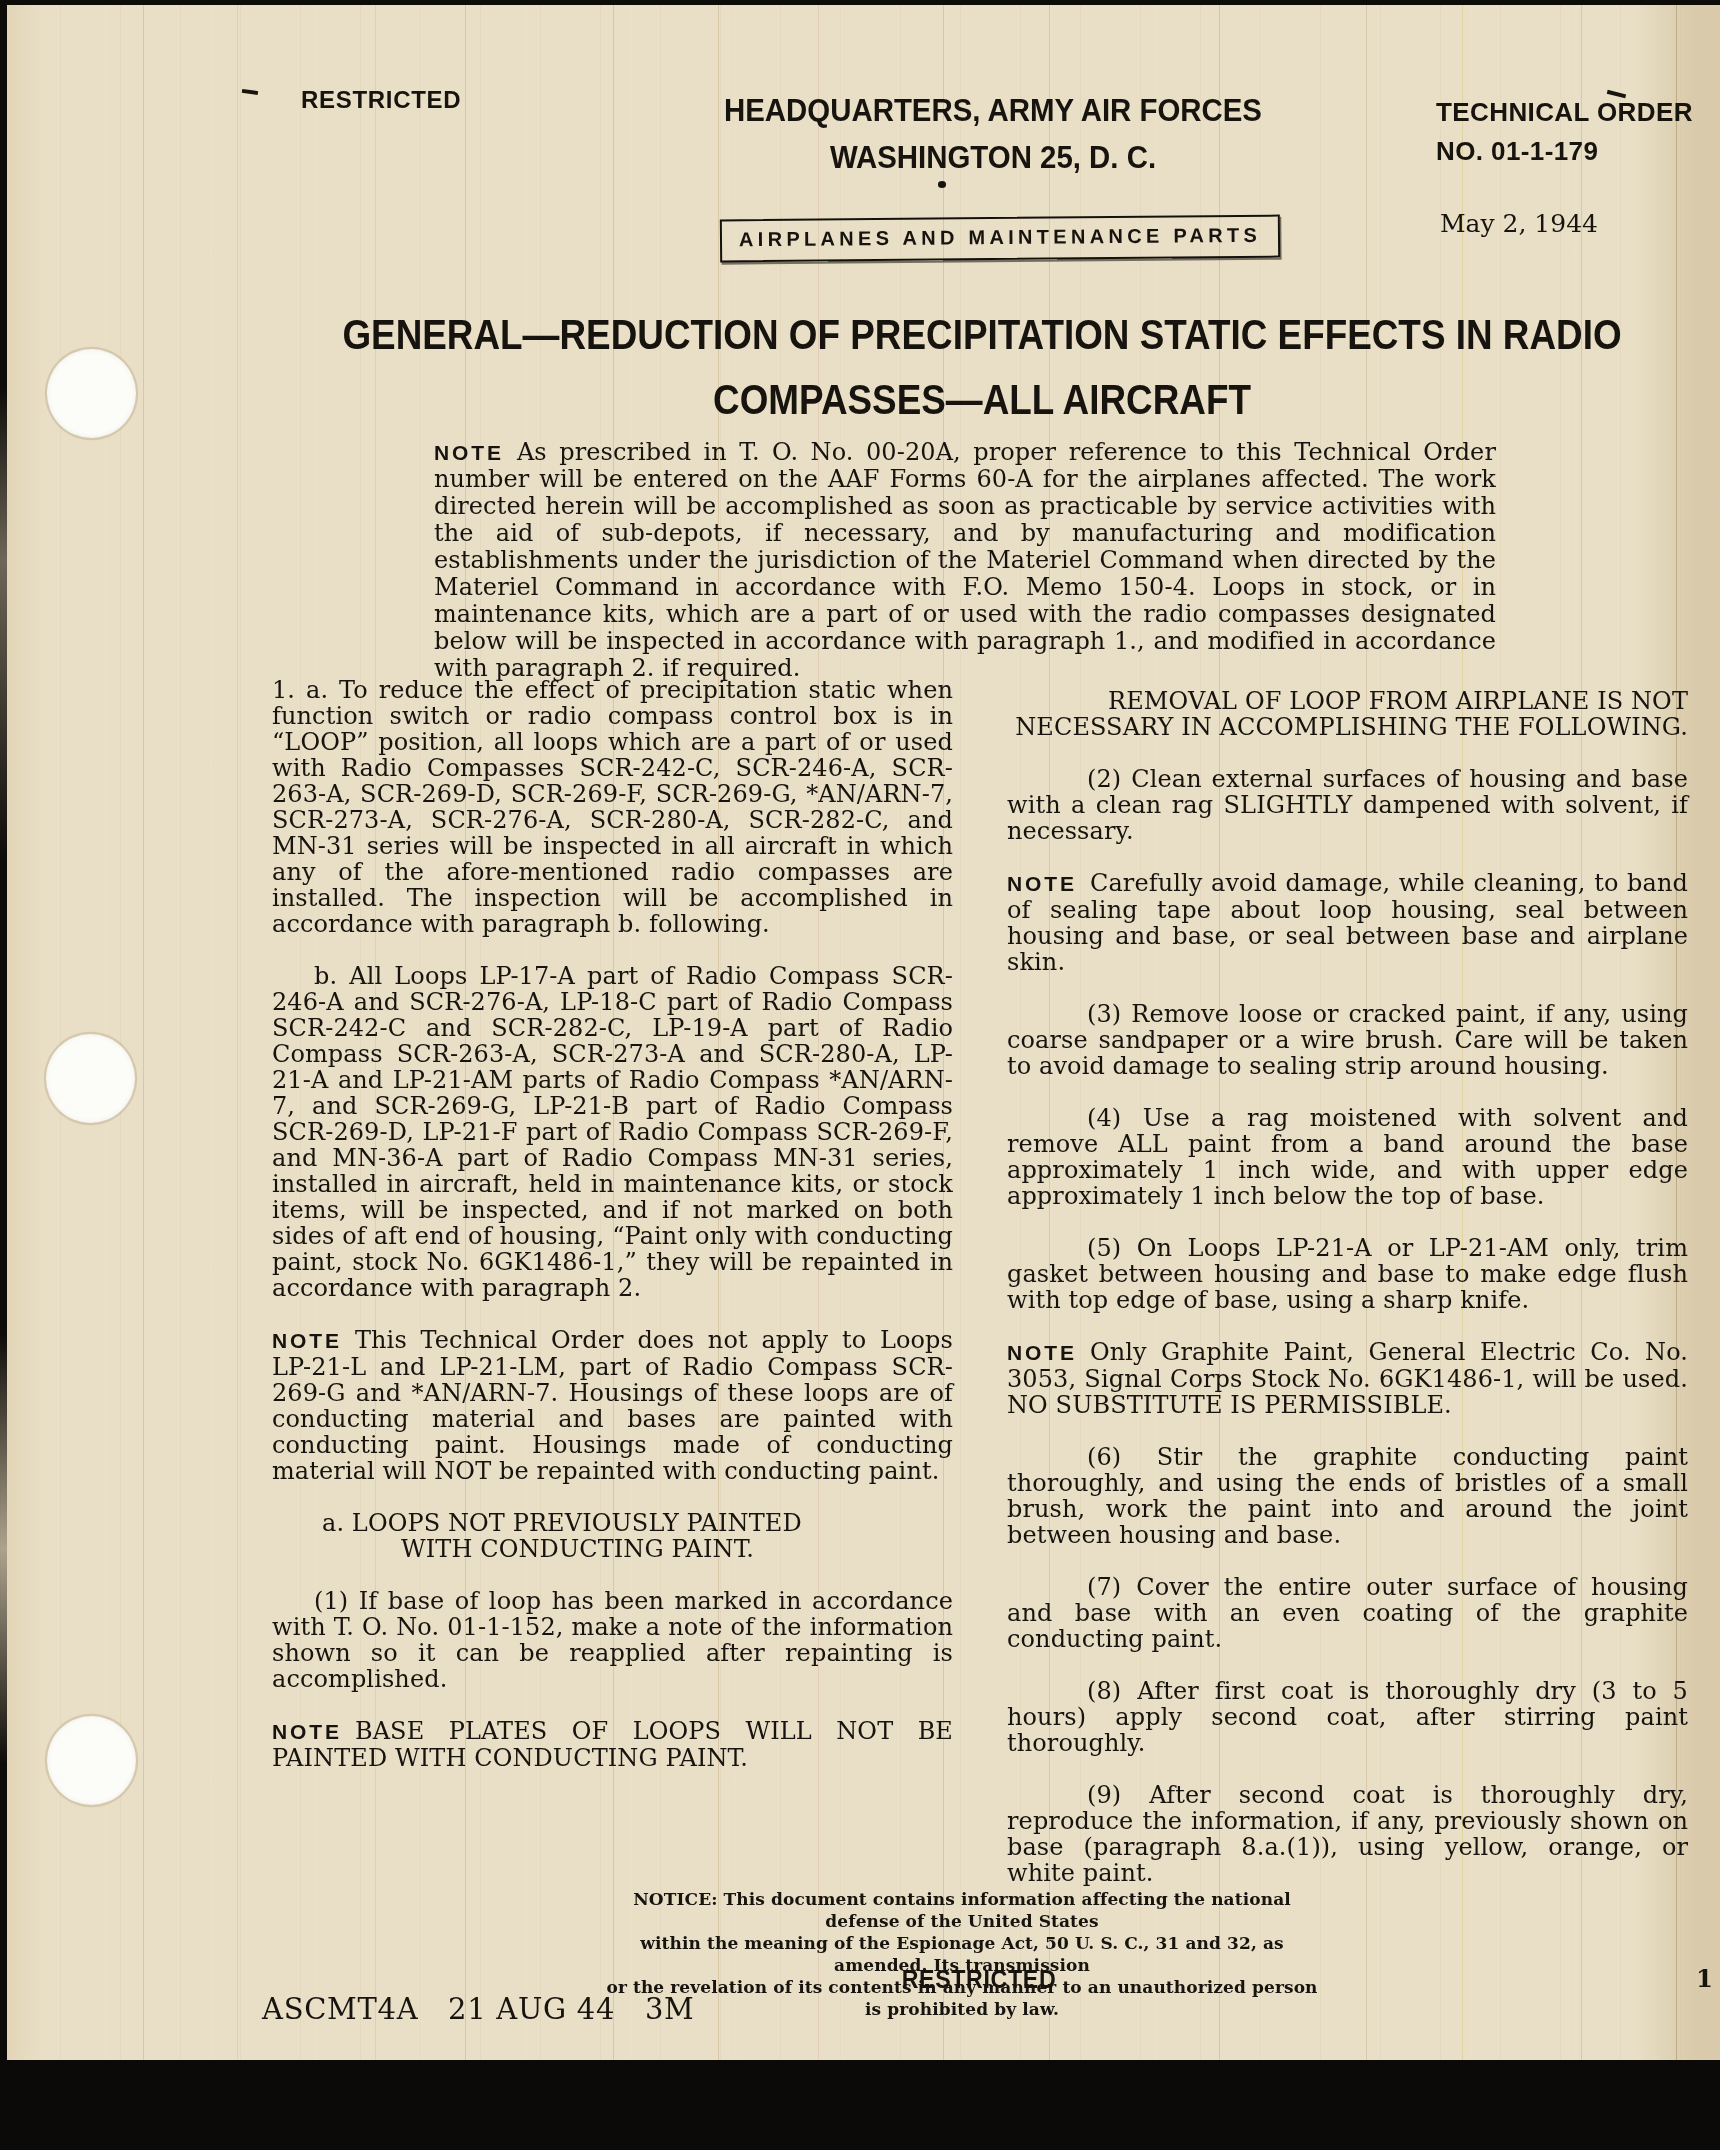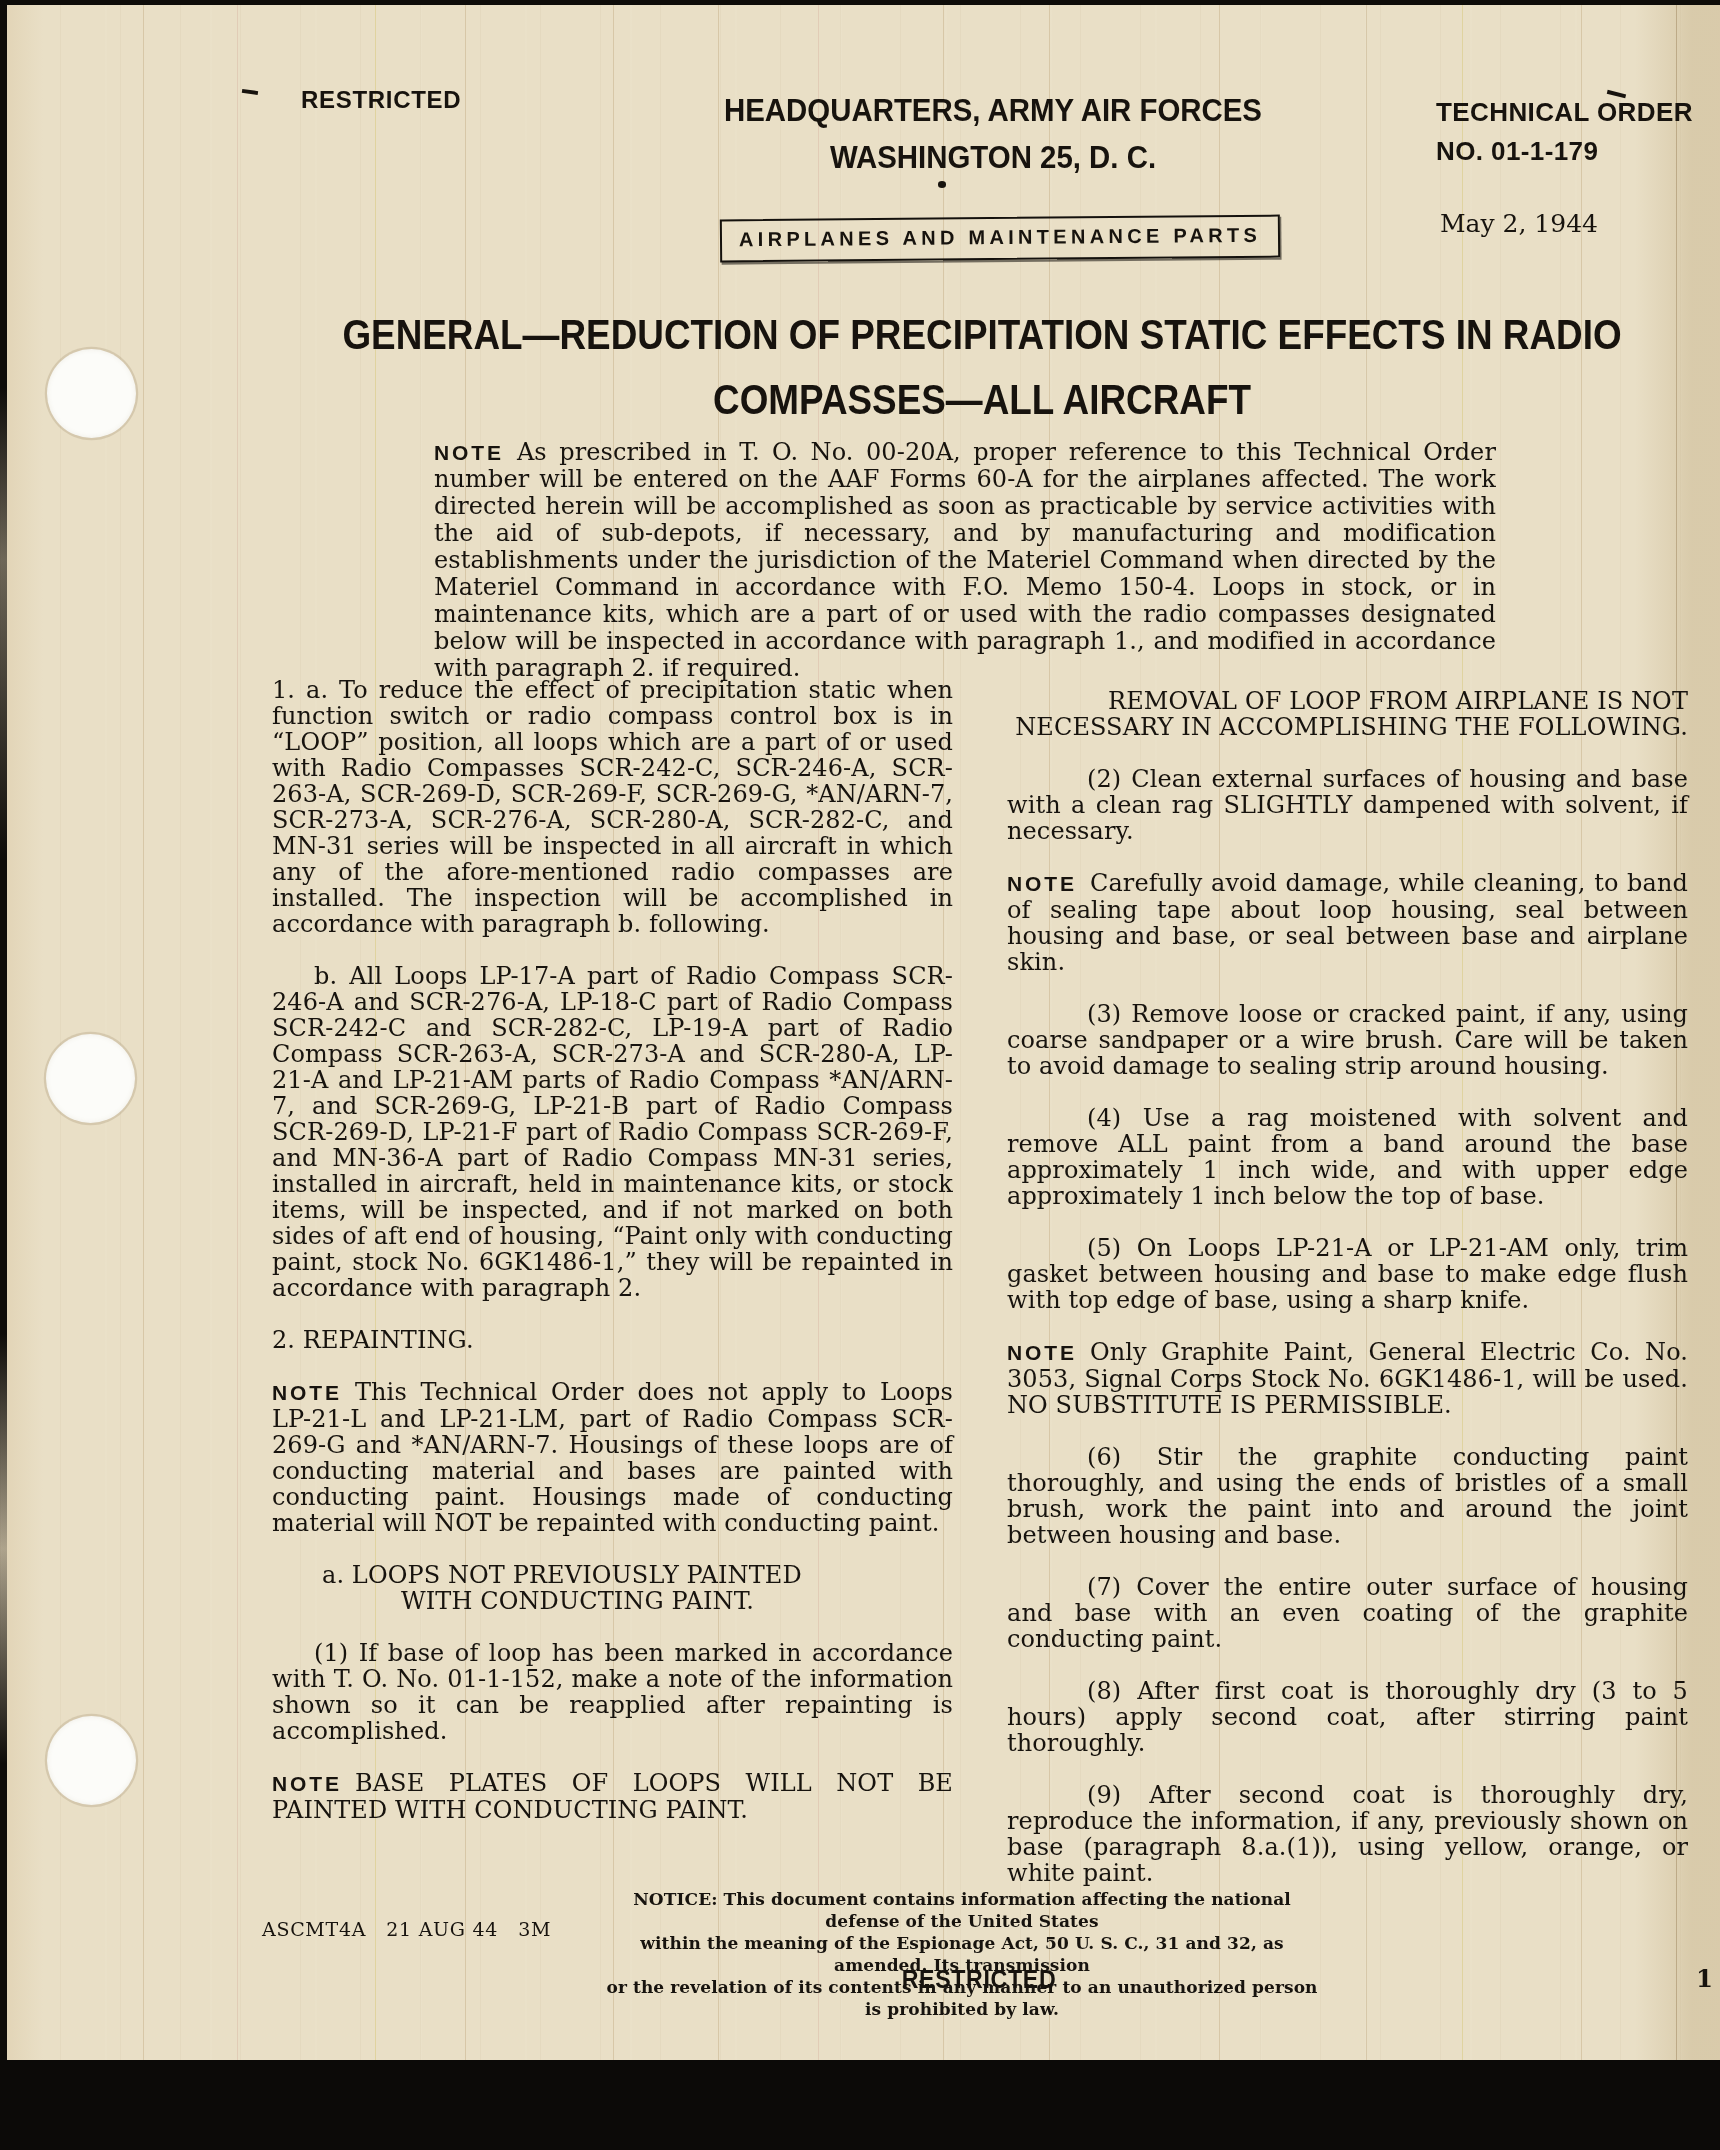--- a/index.html
+++ b/index.html
@@ -36,21 +36,21 @@
   .col-right{left:1007px;top:688px;}
   .col p{margin:0 0 26px 0;}
   .ind-l{text-indent:42px;}
   .ind-r{text-indent:80px;}
   .noteblock{margin-left:61px;margin-right:5.7px;text-align:justify;}
   .noteblock-r{margin-left:72px;margin-right:20px;text-align:justify;}
   .caps-state{margin-left:80px;margin-right:4.3px;text-align:right;}
   .h2a1{margin:0 0 0 50px !important;}
   .h2a2{margin:0 0 26px 129px !important;}
   .notice{position:absolute;left:602px;top:1888px;width:720px;text-align:center;font-size:17px;line-height:22px;font-weight:700;letter-spacing:0.1px;}
-  .footer-left{position:absolute;left:262px;top:1918px;font-size:19px;white-space:pre;letter-spacing:0.7px;}
+  .footer-left{position:absolute;left:262px;top:1992px;font-size:29px;white-space:pre;letter-spacing:0.7px;}
   .footer-center{position:absolute;left:262px;top:1966px;width:1434px;text-align:center;font-size:24.4px;letter-spacing:0.7px;transform:scale(0.95,1.05);}
   .footer-page{position:absolute;left:1696px;top:1964px;font-size:24.4px;font-weight:700;}
   .ink-dot{position:absolute;left:938px;top:181px;width:8px;height:6.5px;border-radius:50%;background:#17130e;}
   .ink-dash{position:absolute;left:242px;top:90px;width:16px;height:3.6px;background:#17130e;transform:rotate(8deg);}
   .ink-dash2{position:absolute;left:1607px;top:92px;width:18.6px;height:3.6px;background:#17130e;transform:rotate(14deg);}
   .fold-right{position:absolute;top:0;bottom:0;left:1676px;width:1.4px;background:rgba(130,100,55,0.35);}
 </style>
 </head>
 <body>
 
@@ -94,21 +94,20 @@
   <div class="cat-box gothic">AIRPLANES AND MAINTENANCE PARTS</div>
 
   <div class="title1 gothic">GENERAL—REDUCTION OF PRECIPITATION STATIC EFFECTS IN RADIO</div>
   <div class="title2 gothic">COMPASSES—ALL AIRCRAFT</div>
 
   <div class="intro-note"><span class="note-label">NOTE</span><span>As prescribed in T. O. No. 00-20A, proper reference to this Technical Order number will be entered on the AAF Forms 60-A for the airplanes affected. The work directed herein will be accomplished as soon as practicable by service activities with the aid of sub-depots, if necessary, and by manufacturing and modification establishments under the jurisdiction of the Materiel Command when directed by the Materiel Command in accordance with F.O. Memo 150-4. Loops in stock, or in maintenance kits, which are a part of or used with the radio compasses designated below will be inspected in accordance with paragraph 1., and modified in accordance with paragraph 2. if required.</span></div>
 
   <div class="col col-left">
     <p>1. a. To reduce the effect of precipitation static when function switch or radio compass control box is in “LOOP” position, all loops which are a part of or used with Radio Compasses SCR-242-C, SCR-246-A, SCR-263-A, SCR-269-D, SCR-269-F, SCR-269-G, *AN/ARN-7, SCR-273-A, SCR-276-A, SCR-280-A, SCR-282-C, and MN-31 series will be inspected in all aircraft in which any of the afore-mentioned radio compasses are installed. The inspection will be accomplished in accordance with paragraph b. following.</p>
     <p class="ind-l">b. All Loops LP-17-A part of Radio Compass SCR-246-A and SCR-276-A, LP-18-C part of Radio Compass SCR-242-C and SCR-282-C, LP-19-A part of Radio Compass SCR-263-A, SCR-273-A and SCR-280-A, LP-21-A and LP-21-AM parts of Radio Compass *AN/ARN-7, and SCR-269-G, LP-21-B part of Radio Compass SCR-269-D, LP-21-F part of Radio Compass SCR-269-F, and MN-36-A part of Radio Compass MN-31 series, installed in aircraft, held in maintenance kits, or stock items, will be inspected, and if not marked on both sides of aft end of housing, “Paint only with conducting paint, stock No. 6GK1486-1,” they will be repainted in accordance with paragraph 2.</p>
-    <p>2. REPAINTING.</p>
     <p class="noteblock"><span class="note-label">NOTE</span><span>This Technical Order does not apply to Loops LP-21-L and LP-21-LM, part of Radio Compass SCR-269-G and *AN/ARN-7. Housings of these loops are of conducting material and bases are painted with conducting paint. Housings made of conducting material will NOT be repainted with conducting paint.</span></p>
     <p class="h2a1">a. LOOPS NOT PREVIOUSLY PAINTED</p>
     <p class="h2a2">WITH CONDUCTING PAINT.</p>
     <p class="ind-l">(1) If base of loop has been marked in accordance with T. O. No. 01-1-152, make a note of the information shown so it can be reapplied after repainting is accomplished.</p>
     <p class="noteblock"><span class="note-label">NOTE</span><span>BASE PLATES OF LOOPS WILL NOT BE PAINTED WITH CONDUCTING PAINT.</span></p>
   </div>
 
   <div class="col col-right">
     <p class="caps-state">REMOVAL OF LOOP FROM AIRPLANE IS NOT NECESSARY IN ACCOMPLISHING THE FOLLOWING.</p>
     <p class="ind-r">(2) Clean external surfaces of housing and base with a clean rag SLIGHTLY dampened with solvent, if necessary.</p>

